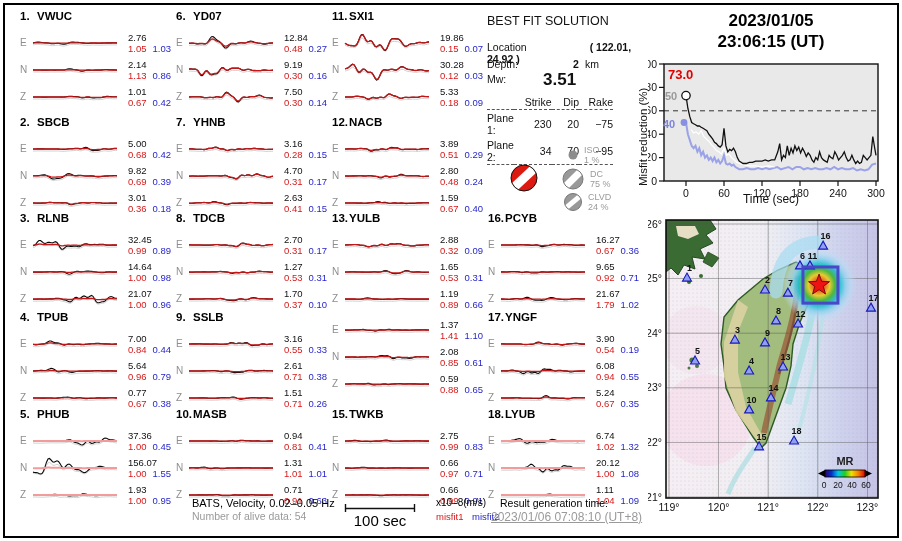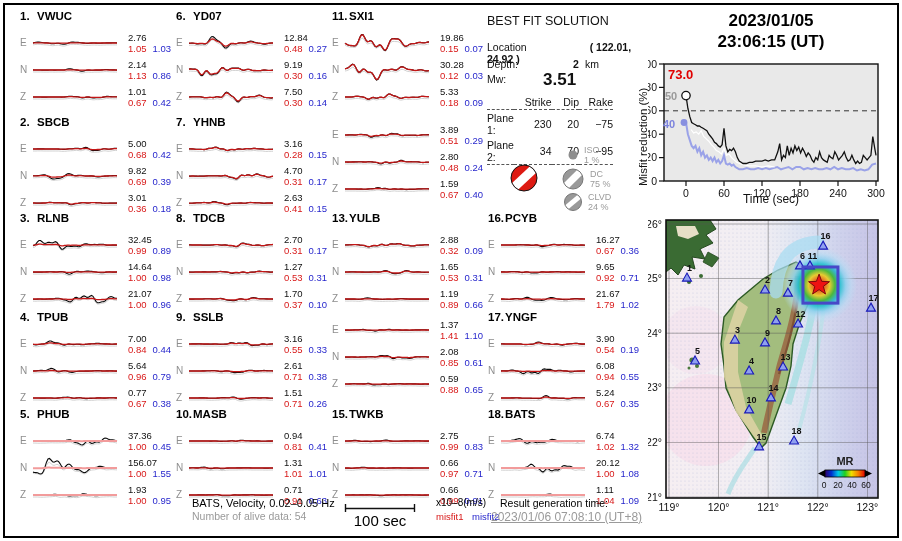--- a/index.html
+++ b/index.html
@@ -525,20 +525,24 @@
             <path d="M0.0,13.0 L1.5,13.0 L3.0,13.0 L4.5,13.0 L6.0,13.0 L7.5,12.9 L9.0,12.6 L10.5,12.3 L12.0,12.2 L13.5,12.3 L15.0,12.6 L16.5,12.8 L18.0,13.0 L19.5,13.4 L21.0,14.2 L22.5,15.0 L24.0,15.1 L25.5,14.4 L27.0,13.6 L28.5,13.4 L30.0,13.9 L31.5,14.2 L33.0,13.9 L34.5,13.3 L36.0,13.1 L37.5,13.5 L39.0,13.6 L40.5,12.7 L42.0,11.2 L43.5,10.2 L45.0,10.2 L46.5,10.9 L48.0,11.6 L49.5,12.0 L51.0,12.3 L52.5,13.0 L54.0,13.8 L55.5,14.3 L57.0,14.2 L58.5,13.7 L60.0,13.3 L61.5,13.3 L63.0,13.5 L64.5,13.5 L66.0,13.3 L67.5,13.2 L69.0,13.2 L70.5,13.3 L72.0,13.4 L73.5,13.1 L75.0,12.7 L76.5,12.4 L78.0,12.4 L79.5,12.5 L81.0,12.6 L82.5,12.6 L84.0,12.7 " fill="none" stroke="#c41616" stroke-width="1.3"></path>
           </svg>
           <div class="nums">
             <div class="amp">5.33</div>
             <div><span class="m1">0.18</span><span class="m2">0.09</span></div>
           </div>
         </div>
       </div>
     </div>
     <div class="stblock" style="left: 332px; top: 116px;">
+      <div class="st-h">
+        <span class="st-num">12.</span>
+        <span>NACB</span>
+      </div>
       <div class="comp-rows">
         <div class="comp-row">
           <span class="comp-lab">E</span>
           <svg class="wf" width="84" height="26">
             <path d="M0.0,15.0 L1.5,15.0 L3.0,14.9 L4.5,14.9 L6.0,14.9 L7.5,14.9 L9.0,15.0 L10.5,15.0 L12.0,14.8 L13.5,14.6 L15.0,14.5 L16.5,14.5 L18.0,14.6 L19.5,14.7 L21.0,14.8 L22.5,15.2 L24.0,16.0 L25.5,16.7 L27.0,16.8 L28.5,16.2 L30.0,15.7 L31.5,15.7 L33.0,15.7 L34.5,15.5 L36.0,15.0 L37.5,14.8 L39.0,15.2 L40.5,15.6 L42.0,15.4 L43.5,14.6 L45.0,13.9 L46.5,13.7 L48.0,13.9 L49.5,14.0 L51.0,14.0 L52.5,14.1 L54.0,14.6 L55.5,15.1 L57.0,15.5 L58.5,15.5 L60.0,15.3 L61.5,15.2 L63.0,15.2 L64.5,15.3 L66.0,15.2 L67.5,15.1 L69.0,15.2 L70.5,15.3 L72.0,15.4 L73.5,15.4 L75.0,15.2 L76.5,14.9 L78.0,14.8 L79.5,14.8 L81.0,14.8 L82.5,14.7 L84.0,14.7 " fill="none" stroke="#c9c9c9" stroke-width="1" opacity="0.85"></path>
             <path d="M0.0,13.0 L1.5,13.0 L3.0,12.9 L4.5,12.9 L6.0,12.8 L7.5,12.9 L9.0,13.0 L10.5,13.0 L12.0,12.8 L13.5,12.5 L15.0,12.3 L16.5,12.4 L18.0,12.6 L19.5,12.6 L21.0,12.7 L22.5,13.3 L24.0,14.3 L25.5,15.2 L27.0,15.2 L28.5,14.5 L30.0,13.9 L31.5,13.8 L33.0,13.9 L34.5,13.6 L36.0,13.0 L37.5,12.8 L39.0,13.2 L40.5,13.7 L42.0,13.5 L43.5,12.6 L45.0,11.7 L46.5,11.4 L48.0,11.6 L49.5,11.8 L51.0,11.8 L52.5,11.9 L54.0,12.4 L55.5,13.2 L57.0,13.6 L58.5,13.6 L60.0,13.3 L61.5,13.2 L63.0,13.3 L64.5,13.4 L66.0,13.3 L67.5,13.2 L69.0,13.2 L70.5,13.4 L72.0,13.6 L73.5,13.5 L75.0,13.2 L76.5,12.9 L78.0,12.8 L79.5,12.8 L81.0,12.7 L82.5,12.6 L84.0,12.6 " fill="none" stroke="#0a0a0a" stroke-width="1.1"></path>
             <path d="M0.0,13.0 L1.5,13.0 L3.0,13.0 L4.5,12.9 L6.0,12.9 L7.5,12.9 L9.0,13.0 L10.5,13.0 L12.0,12.9 L13.5,12.7 L15.0,12.6 L16.5,12.6 L18.0,12.7 L19.5,12.8 L21.0,12.8 L22.5,13.2 L24.0,13.8 L25.5,14.3 L27.0,14.4 L28.5,13.9 L30.0,13.6 L31.5,13.5 L33.0,13.6 L34.5,13.4 L36.0,13.0 L37.5,12.9 L39.0,13.1 L40.5,13.4 L42.0,13.3 L43.5,12.7 L45.0,12.2 L46.5,12.0 L48.0,12.1 L49.5,12.2 L51.0,12.2 L52.5,12.3 L54.0,12.7 L55.5,13.1 L57.0,13.4 L58.5,13.4 L60.0,13.2 L61.5,13.1 L63.0,13.2 L64.5,13.2 L66.0,13.2 L67.5,13.1 L69.0,13.1 L70.5,13.2 L72.0,13.3 L73.5,13.3 L75.0,13.1 L76.5,13.0 L78.0,12.9 L79.5,12.9 L81.0,12.8 L82.5,12.8 L84.0,12.8 " fill="none" stroke="#c41616" stroke-width="1.3"></path>
           </svg>
           <div class="nums">
             <div class="amp">3.89</div>
@@ -783,21 +787,21 @@
           <div class="nums">
             <div class="amp">5.24</div>
             <div><span class="m1">0.67</span><span class="m2">0.35</span></div>
           </div>
         </div>
       </div>
     </div>
     <div class="stblock" style="left: 488px; top: 408px;">
       <div class="st-h">
         <span class="st-num">18.</span>
-        <span>BATS</span>
+        <span>LYUB</span>
       </div>
       <div class="comp-rows">
         <div class="comp-row">
           <span class="comp-lab">E</span>
           <svg class="wf" width="84" height="26">
             <path d="M0.0,15.0 L1.5,15.0 L3.0,15.1 L4.5,15.2 L6.0,15.2 L7.5,15.0 L9.0,14.7 L10.5,14.5 L12.0,14.2 L13.5,14.0 L15.0,13.8 L16.5,13.4 L18.0,13.1 L19.5,13.2 L21.0,13.9 L22.5,15.0 L24.0,16.2 L25.5,16.8 L27.0,16.7 L28.5,16.1 L30.0,15.6 L31.5,15.5 L33.0,15.8 L34.5,16.2 L36.0,16.3 L37.5,16.2 L39.0,16.0 L40.5,15.8 L42.0,15.9 L43.5,15.9 L45.0,15.7 L46.5,15.1 L48.0,14.5 L49.5,13.9 L51.0,13.7 L52.5,13.8 L54.0,14.1 L55.5,14.5 L57.0,14.7 L58.5,14.8 L60.0,14.8 L61.5,14.9 L63.0,15.0 L64.5,15.1 L66.0,15.1 L67.5,15.1 L69.0,15.0 L70.5,15.0 L72.0,15.1 L73.5,15.3 L75.0,15.4 L76.5,15.5 L78.0,15.4 L79.5,15.3 L81.0,15.1 L82.5,15.0 L84.0,14.9 " fill="none" stroke="#c9c9c9" stroke-width="1" opacity="0.85"></path>
             <path d="M0.0,13.0 L1.5,13.0 L3.0,13.2 L4.5,13.3 L6.0,13.2 L7.5,13.0 L9.0,12.7 L10.5,12.3 L12.0,12.0 L13.5,11.8 L15.0,11.4 L16.5,11.0 L18.0,10.6 L19.5,10.7 L21.0,11.6 L22.5,13.0 L24.0,14.5 L25.5,15.3 L27.0,15.1 L28.5,14.4 L30.0,13.7 L31.5,13.6 L33.0,14.0 L34.5,14.4 L36.0,14.7 L37.5,14.5 L39.0,14.2 L40.5,14.1 L42.0,14.1 L43.5,14.1 L45.0,13.8 L46.5,13.2 L48.0,12.4 L49.5,11.7 L51.0,11.4 L52.5,11.5 L54.0,11.9 L55.5,12.4 L57.0,12.7 L58.5,12.8 L60.0,12.8 L61.5,12.8 L63.0,13.0 L64.5,13.1 L66.0,13.2 L67.5,13.1 L69.0,13.0 L70.5,13.0 L72.0,13.1 L73.5,13.3 L75.0,13.5 L76.5,13.6 L78.0,13.5 L79.5,13.4 L81.0,13.2 L82.5,13.0 L84.0,12.9 " fill="none" stroke="#0a0a0a" stroke-width="1.1"></path>
             <path d="M0.0,13.0 L1.5,13.0 L3.0,13.0 L4.5,13.0 L6.0,13.0 L7.5,13.0 L9.0,13.0 L10.5,13.0 L12.0,13.0 L13.5,13.0 L15.0,12.9 L16.5,12.9 L18.0,12.9 L19.5,12.9 L21.0,12.9 L22.5,13.0 L24.0,13.1 L25.5,13.1 L27.0,13.1 L28.5,13.1 L30.0,13.0 L31.5,13.0 L33.0,13.0 L34.5,13.1 L36.0,13.1 L37.5,13.1 L39.0,13.0 L40.5,13.0 L42.0,13.0 L43.5,13.0 L45.0,13.0 L46.5,13.0 L48.0,13.0 L49.5,12.9 L51.0,12.9 L52.5,12.9 L54.0,13.0 L55.5,13.0 L57.0,13.0 L58.5,13.0 L60.0,13.0 L61.5,13.0 L63.0,13.0 L64.5,13.0 L66.0,13.0 L67.5,13.0 L69.0,13.0 L70.5,13.0 L72.0,13.0 L73.5,13.0 L75.0,13.0 L76.5,13.0 L78.0,13.0 L79.5,13.0 L81.0,13.0 L82.5,13.0 L84.0,13.0 " fill="none" stroke="#f29b9b" stroke-width="2"></path>
           </svg>
           <div class="nums">

